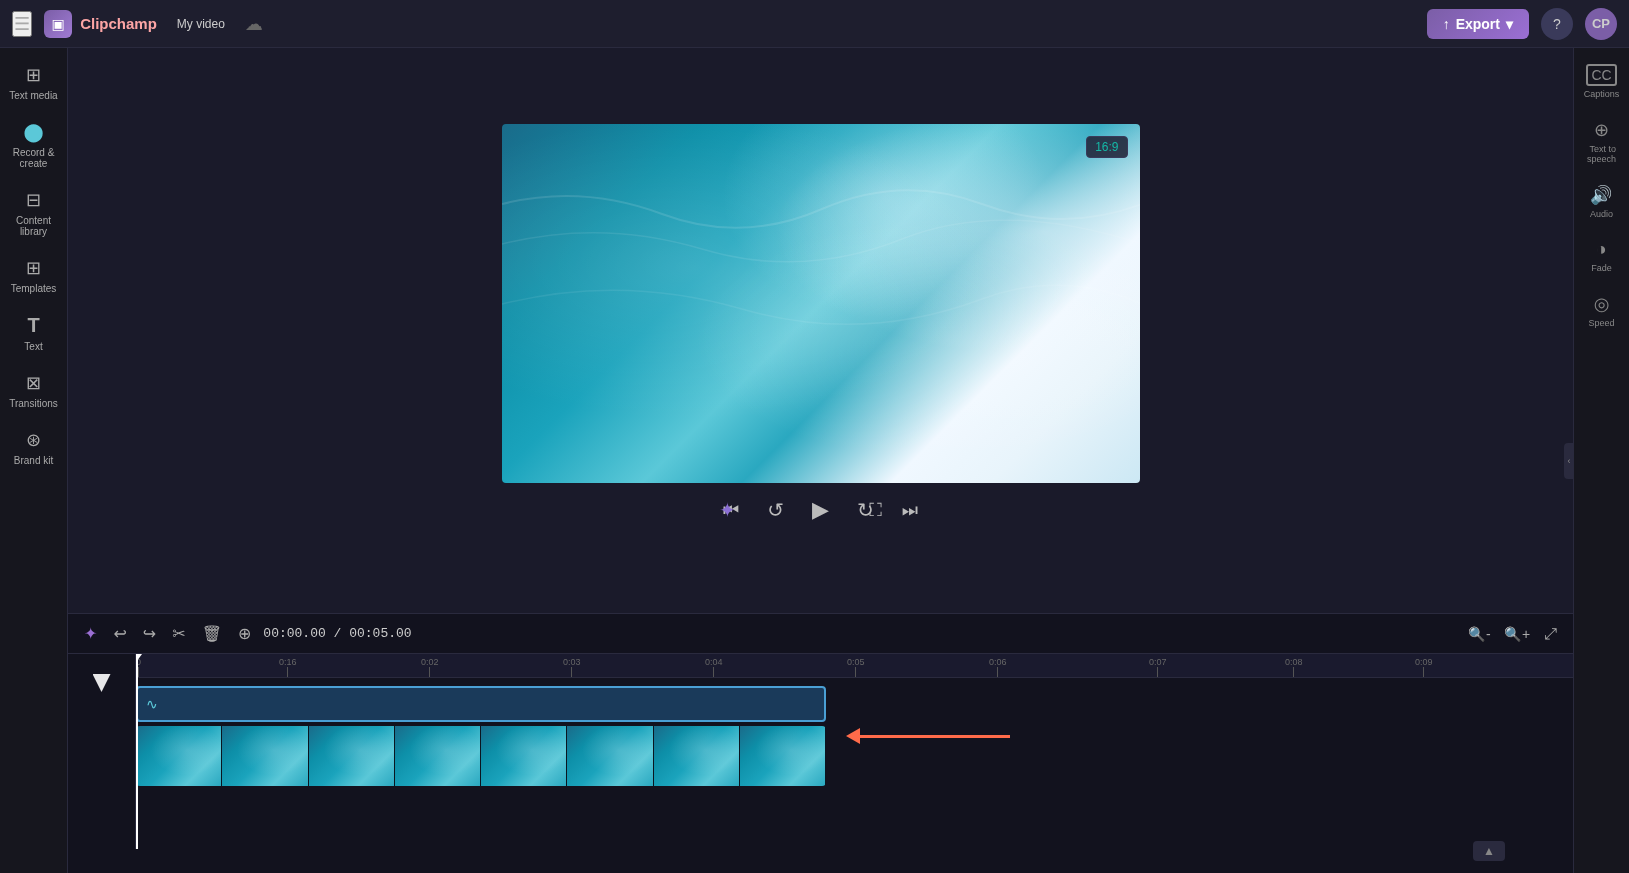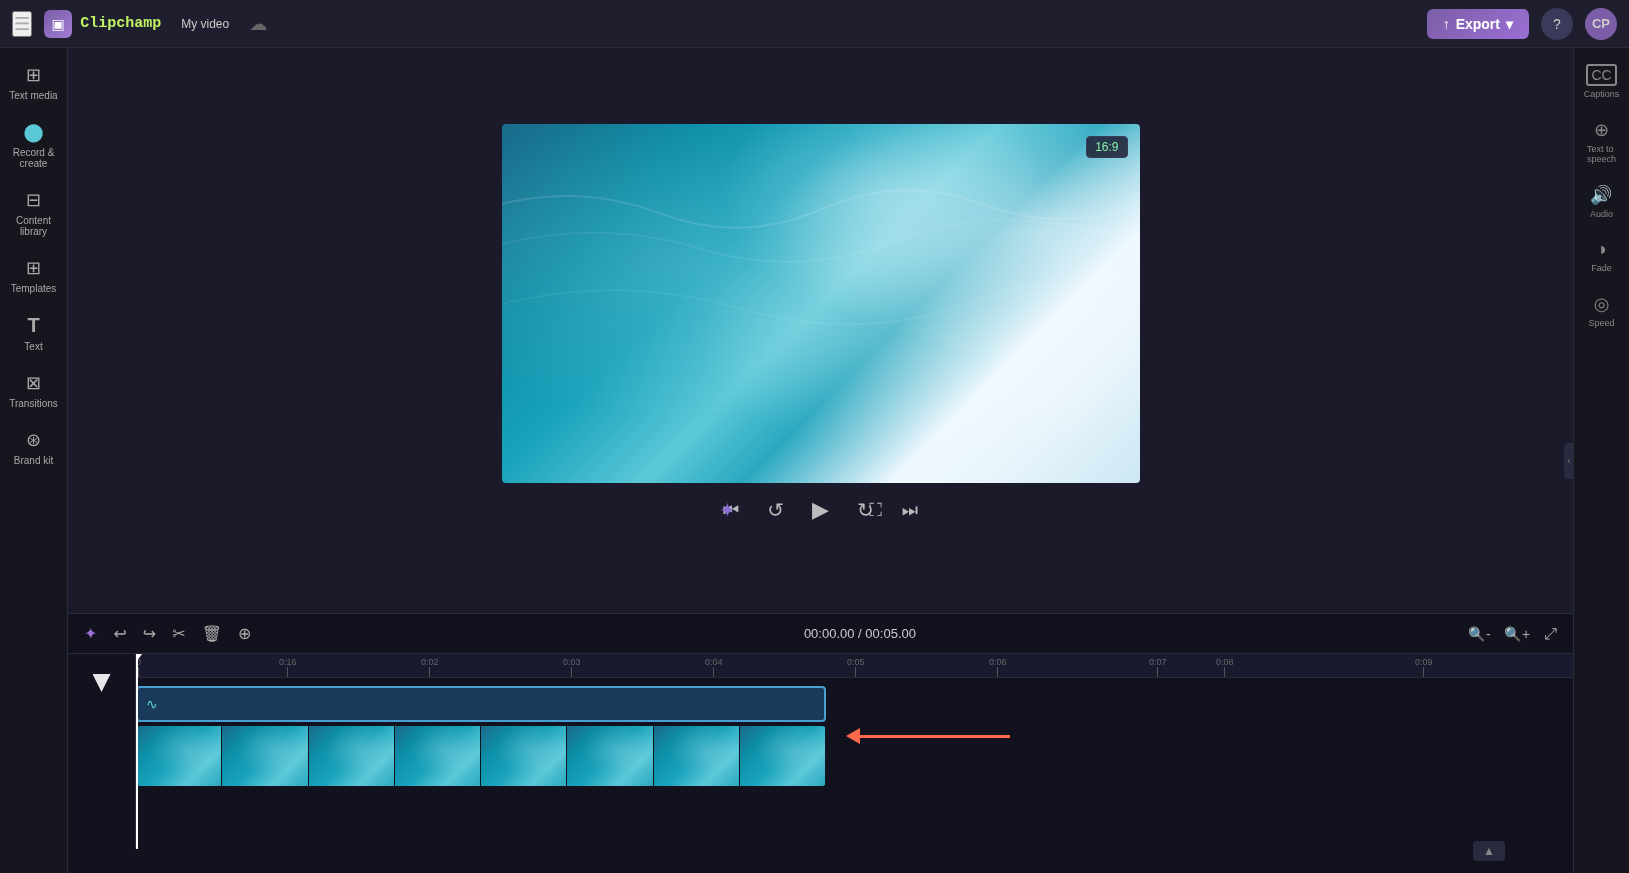--- a/index.html
+++ b/index.html
@@ -27,21 +27,21 @@
     }
     .topbar-left { display: flex; align-items: center; gap: 12px; flex: 1; }
     .topbar-logo { display: flex; align-items: center; gap: 8px; }
     .logo-icon {
       width: 28px; height: 28px;
       background: linear-gradient(135deg, #7b5ea7, #a07bd4);
       border-radius: 6px;
       display: flex; align-items: center; justify-content: center;
       font-size: 14px;
     }
-    .logo-text { font-size: 15px; font-weight: 600; color: #bef264; font-family: Liberation Mono, monospace; }
+    .logo-text { font-size: 15px; font-weight: 600; color: #fca5a5; }
     .video-title {
       background: transparent;
       border: none;
       color: #ccc;
       font-size: 12px;
       padding: 4px 8px;
       border-radius: 4px;
       cursor: pointer;
     }
     .cloud-icon { color: #666; font-size: 18px; }
@@ -151,21 +151,21 @@
         radial-gradient(ellipse at 30% 40%, rgba(255,255,255,0.15) 0%, transparent 50%),
         radial-gradient(ellipse at 70% 60%, rgba(255,255,255,0.25) 0%, transparent 40%),
         radial-gradient(ellipse at 85% 30%, rgba(240,248,255,0.6) 0%, transparent 35%),
         radial-gradient(ellipse at 60% 20%, rgba(200,235,245,0.4) 0%, transparent 30%);
     }
     .aspect-ratio-badge {
       position: absolute;
       top: 12px; right: 12px;
       background: rgba(30,30,50,0.85);
       border: 1px solid #3a3a5a;
-      color: #86efac;
+      color: #14b8a6;
       font-size: 12px;
       padding: 3px 8px;
       border-radius: 4px;
     }
 
     
     .video-controls {
       display: flex;
       align-items: center;
       justify-content: center;
@@ -207,23 +207,23 @@
       border-bottom: 1px solid #2a2a3e;
       gap: 8px;
     }
     .tl-tool-btn {
       background: none; border: none; color: #aaa;
       font-size: 16px; cursor: pointer; padding: 4px;
       border-radius: 4px;
     }
     .tl-tool-btn.purple { color: #9b6fd4; }
     .time-display {
-      flex: 1; text-align: center;
+      flex: 1; 
       font-size: 13px; color: #ccc;
-      font-family: Liberation Sans, sans-serif;
+      font-family: Liberation Mono, monospace;
     }
     .tl-right-tools { display: flex; gap: 6px; align-items: center; }
 
     .timeline-content {
       flex: 1;
       display: flex;
       overflow: hidden;
     }
     .timeline-left-panel {
       width: 68px;
@@ -361,21 +361,21 @@
     .right-tool {
       display: flex;
       flex-direction: column;
       align-items: center;
       padding: 8px 4px;
       width: 52px;
       border-radius: 6px;
       cursor: pointer;
       color: #888;
       font-size: 9px;
-      text-align: left;
+      text-align: right;
       gap: 3px;
     }
     .right-tool .icon { font-size: 18px; }
     .dropdown-arrow {
       position: absolute;
       bottom: 8px;
       right: 56px;
       background: #2a2a3e;
       border: none;
       color: #888;
@@ -534,21 +534,21 @@
                 <div class="tick major"></div>
               </div>
               <div class="ruler-mark" style="left:853px">
                 <span>0:06</span>
                 <div class="tick major"></div>
               </div>
               <div class="ruler-mark" style="left:1013px">
                 <span>0:07</span>
                 <div class="tick major"></div>
               </div>
-              <div class="ruler-mark" style="left:1080px">
+              <div class="ruler-mark" style="left:1149px">
                 <span>0:08</span>
                 <div class="tick major"></div>
               </div>
               <div class="ruler-mark" style="left:1279px">
                 <span>0:09</span>
                 <div class="tick major"></div>
               </div>
             </div>
           </div>
 

